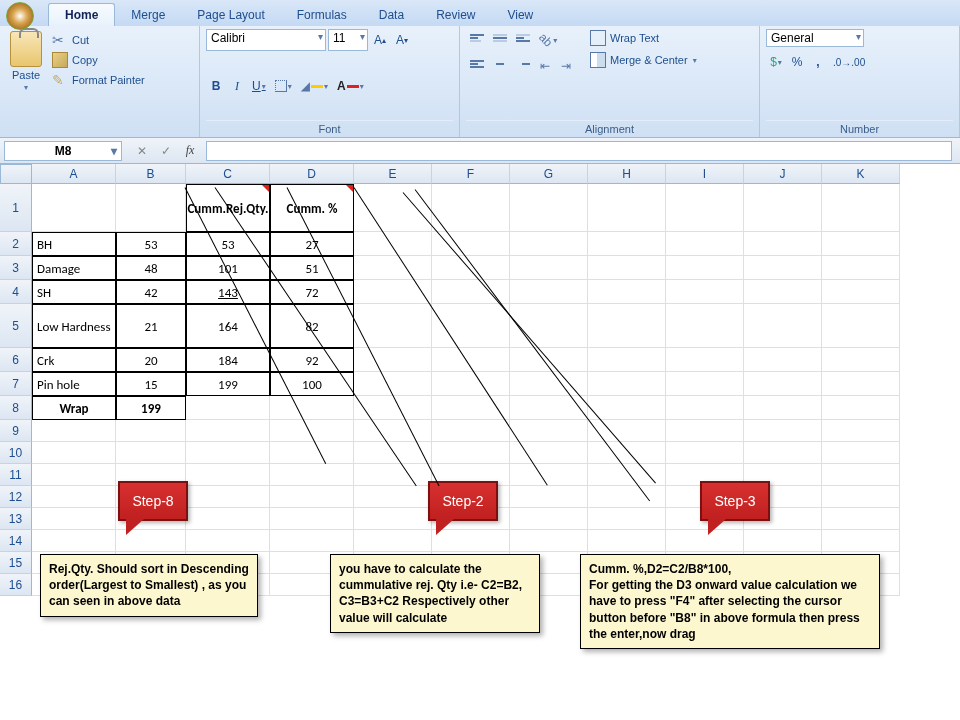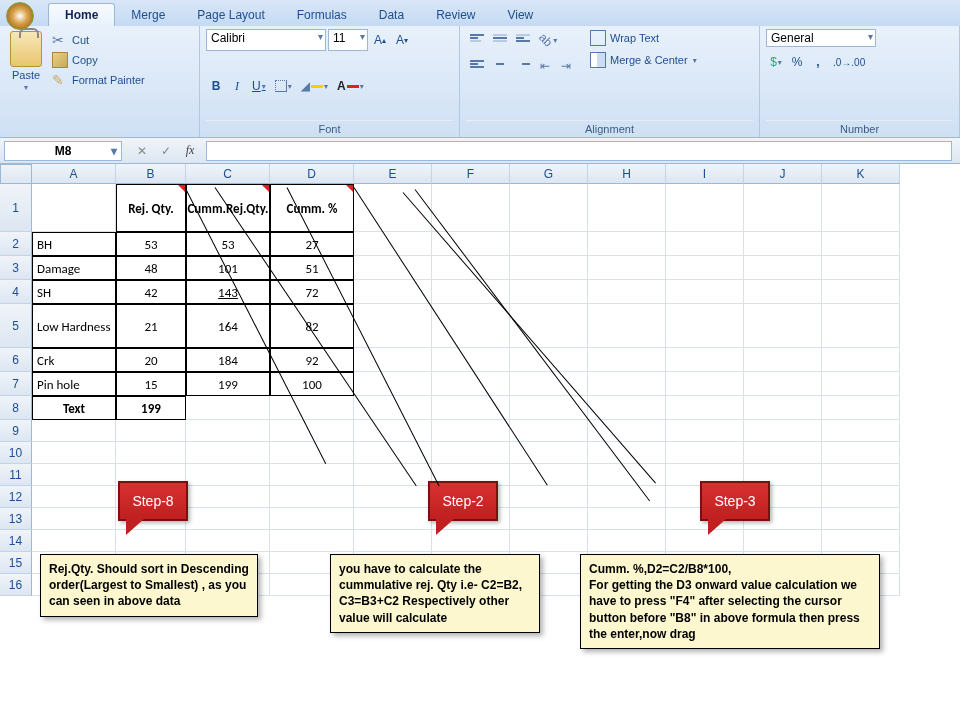--- a/index.html
+++ b/index.html
@@ -190,21 +190,21 @@
             <span class="ic" style="border:1px solid #5878a8;background:linear-gradient(90deg,#fff 40%,#cde 40%)"></span>
             <span>Merge &amp; Center</span>
           </div>
       </div>
     </div>
     <div class="grp-label">Alignment</div>
   </div>
 
   <div class="grp" style="flex:1">
     <div class="grp-body" style="flex-direction:column">
-      <div class="combo" style="width:110px">General</div>
+      <div class="combo" style="width:98px">General</div>
       <div class="tool-row">
         <div class="tbtn dd">
             <span style="color:#2a7">$</span>
           </div>
         <div class="tbtn">%</div>
         <div class="tbtn">
             <b>,</b>
           </div>
         <div class="tbtn">
             <span style="font-size:10px">.0→.00</span>
@@ -248,21 +248,20 @@
       <div class="cell" style="left: 116px; top: 0px; width: 70px; height: 48px;"></div>
       <div class="cell" style="left: 186px; top: 0px; width: 84px; height: 48px;"></div>
       <div class="cell" style="left: 270px; top: 0px; width: 84px; height: 48px;"></div>
       <div class="cell" style="left: 354px; top: 0px; width: 78px; height: 48px;"></div>
       <div class="cell" style="left: 432px; top: 0px; width: 78px; height: 48px;"></div>
       <div class="cell" style="left: 510px; top: 0px; width: 78px; height: 48px;"></div>
       <div class="cell" style="left: 588px; top: 0px; width: 78px; height: 48px;"></div>
       <div class="cell" style="left: 666px; top: 0px; width: 78px; height: 48px;"></div>
       <div class="cell" style="left: 744px; top: 0px; width: 78px; height: 48px;"></div>
       <div class="cell" style="left: 822px; top: 0px; width: 78px; height: 48px;"></div>
-      <div class="cell data-cell hdr-cell" style="left: 116px; top: 0px; width: 70px; height: 48px;">Rej. Qty.<span class="comment-ind"></span></div>
       <div class="cell data-cell hdr-cell" style="left: 186px; top: 0px; width: 84px; height: 48px;">Cumm.Rej.Qty.<span class="comment-ind"></span></div>
       <div class="cell data-cell hdr-cell" style="left: 270px; top: 0px; width: 84px; height: 48px;">Cumm. %<span class="comment-ind"></span></div>
       <div class="row-h" style="top: 48px; height: 24px;">2</div>
       <div class="cell" style="left: 32px; top: 48px; width: 84px; height: 24px;"></div>
       <div class="cell" style="left: 116px; top: 48px; width: 70px; height: 24px;"></div>
       <div class="cell" style="left: 186px; top: 48px; width: 84px; height: 24px;"></div>
       <div class="cell" style="left: 270px; top: 48px; width: 84px; height: 24px;"></div>
       <div class="cell" style="left: 354px; top: 48px; width: 78px; height: 24px;"></div>
       <div class="cell" style="left: 432px; top: 48px; width: 78px; height: 24px;"></div>
       <div class="cell" style="left: 510px; top: 48px; width: 78px; height: 24px;"></div>
@@ -359,21 +358,21 @@
       <div class="cell" style="left: 116px; top: 212px; width: 70px; height: 24px;"></div>
       <div class="cell" style="left: 186px; top: 212px; width: 84px; height: 24px;"></div>
       <div class="cell" style="left: 270px; top: 212px; width: 84px; height: 24px;"></div>
       <div class="cell" style="left: 354px; top: 212px; width: 78px; height: 24px;"></div>
       <div class="cell" style="left: 432px; top: 212px; width: 78px; height: 24px;"></div>
       <div class="cell" style="left: 510px; top: 212px; width: 78px; height: 24px;"></div>
       <div class="cell" style="left: 588px; top: 212px; width: 78px; height: 24px;"></div>
       <div class="cell" style="left: 666px; top: 212px; width: 78px; height: 24px;"></div>
       <div class="cell" style="left: 744px; top: 212px; width: 78px; height: 24px;"></div>
       <div class="cell" style="left: 822px; top: 212px; width: 78px; height: 24px;"></div>
-      <div class="cell data-cell hdr-cell" style="left: 32px; top: 212px; width: 84px; height: 24px;">Text</div>
+      <div class="cell data-cell hdr-cell" style="left: 32px; top: 212px; width: 84px; height: 24px;">Wrap</div>
       <div class="cell data-cell hdr-cell num" style="left: 116px; top: 212px; width: 70px; height: 24px;">199</div>
       <div class="row-h" style="top: 236px; height: 22px;">9</div>
       <div class="cell" style="left: 32px; top: 236px; width: 84px; height: 22px;"></div>
       <div class="cell" style="left: 116px; top: 236px; width: 70px; height: 22px;"></div>
       <div class="cell" style="left: 186px; top: 236px; width: 84px; height: 22px;"></div>
       <div class="cell" style="left: 270px; top: 236px; width: 84px; height: 22px;"></div>
       <div class="cell" style="left: 354px; top: 236px; width: 78px; height: 22px;"></div>
       <div class="cell" style="left: 432px; top: 236px; width: 78px; height: 22px;"></div>
       <div class="cell" style="left: 510px; top: 236px; width: 78px; height: 22px;"></div>
       <div class="cell" style="left: 588px; top: 236px; width: 78px; height: 22px;"></div>

